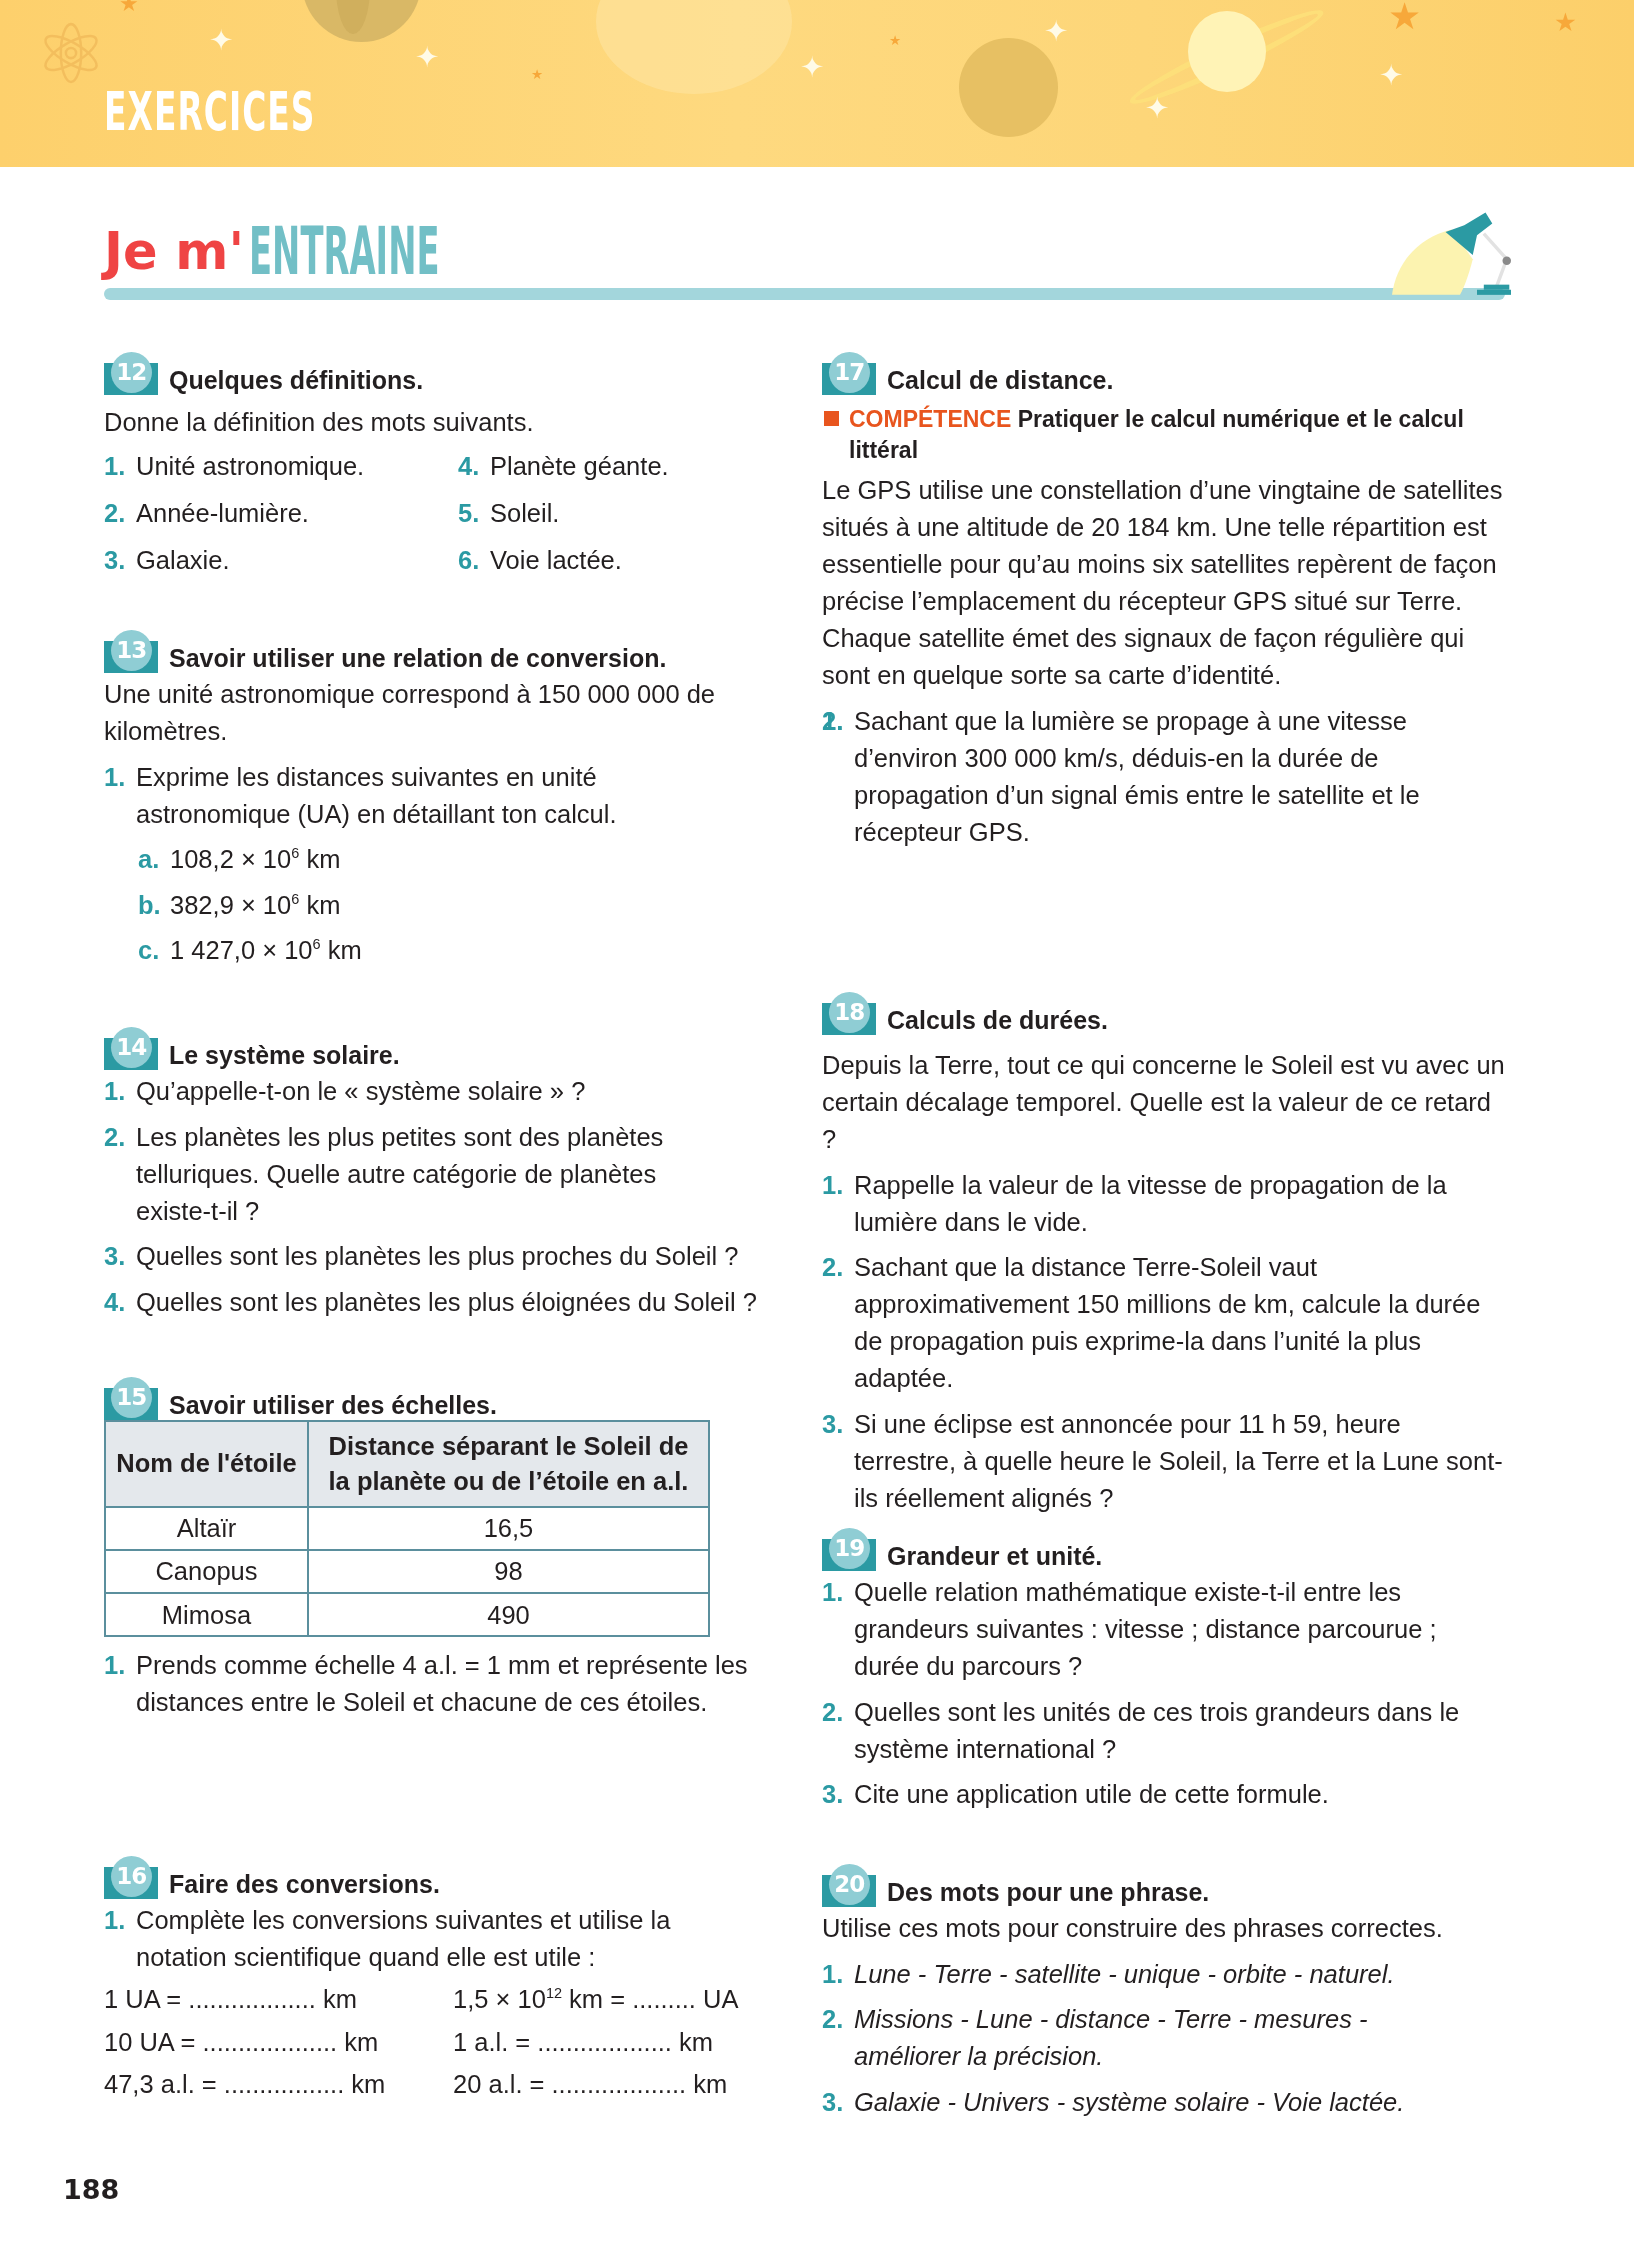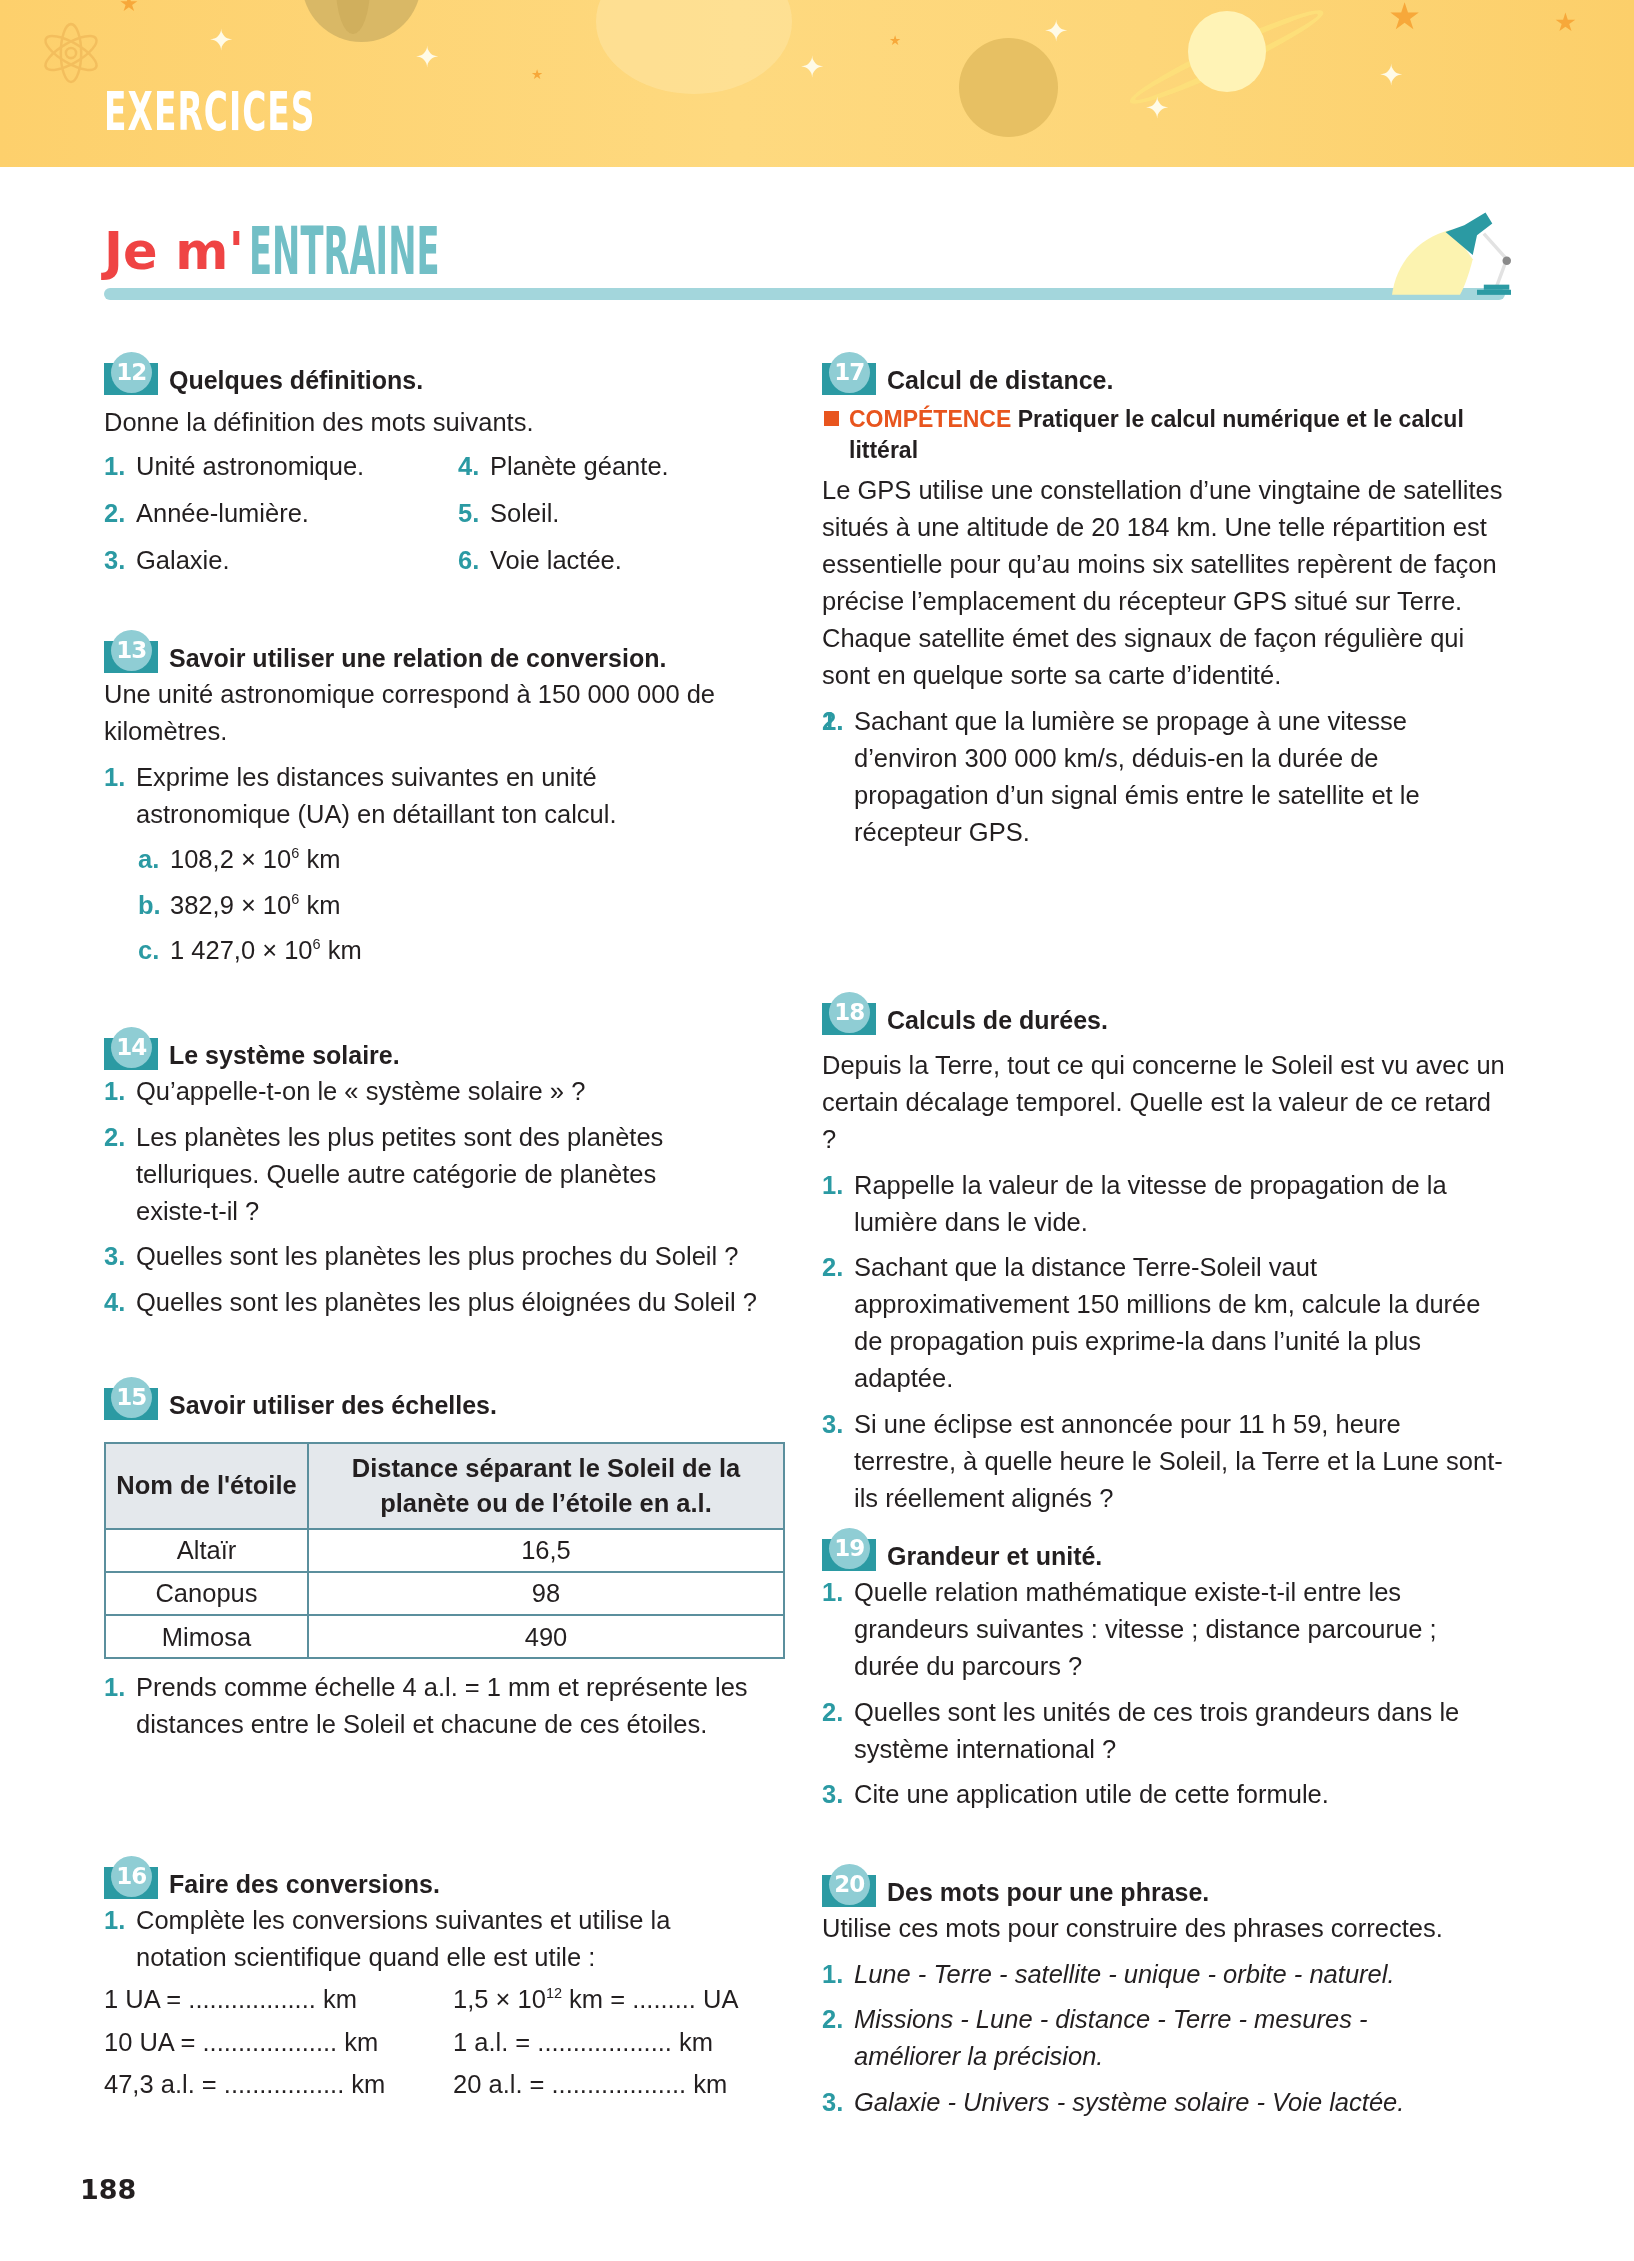--- a/index.html
+++ b/index.html
@@ -64,29 +64,29 @@
   sup { font-size: 14.5px; vertical-align: 10.2px; line-height: 0; }
 
   .grid2 { display: grid; grid-template-columns: 354px 341px; row-gap: 10.2px; margin-top: 6.8px; }
   .grid2 .item { margin-top: 0; }
 
   .competence { position: relative; padding-left: 27px; font-size: 23px; line-height: 31px; font-weight: bold; margin-top: 8.5px; }
   .competence .sq { position: absolute; left: 1.7px; top: 7.7px; width: 15.3px; height: 15.3px; background: #e8551e; }
   .competence .kw { color: #e8551e; }
 
   
-  table.stars { border-collapse: collapse; width: 681px; margin-top: 22px; font-size: 25.5px; }
+  table.stars { border-collapse: collapse; width: 606px; font-size: 25.5px; }
   table.stars th, table.stars td { border: 2.6px solid #5b8f9d; text-align: center; }
   table.stars th { background: #e4e8ec; font-weight: bold; line-height: 35px; padding: 6.8px 8.5px; }
   table.stars td { line-height: 36px; padding: 2.6px 5.1px; }
   table.stars col.c1 { width: 203px; }
 
   .conv { display: grid; grid-template-columns: 349px 341px; row-gap: 5.1px; margin-top: 5.1px; font-size: 25.5px; line-height: 37px; }
 
-  .page-number { position: absolute; left: 80px; top: 2174px; font-family: "DejaVu Sans", sans-serif; font-weight: bold; font-size: 27px; color: #231f20; }
+  .page-number { position: absolute; left: 63px; top: 2174px; font-family: "DejaVu Sans", sans-serif; font-weight: bold; font-size: 27px; color: #231f20; }
 </style>
 </head>
 <body>
 
 <div class="banner">
   <div class="planet planet-1"></div>
   <div class="planet planet-2"></div>
   <div class="planet planet-3"></div>
   <div class="ring"></div>
   <div class="planet planet-4"></div>

